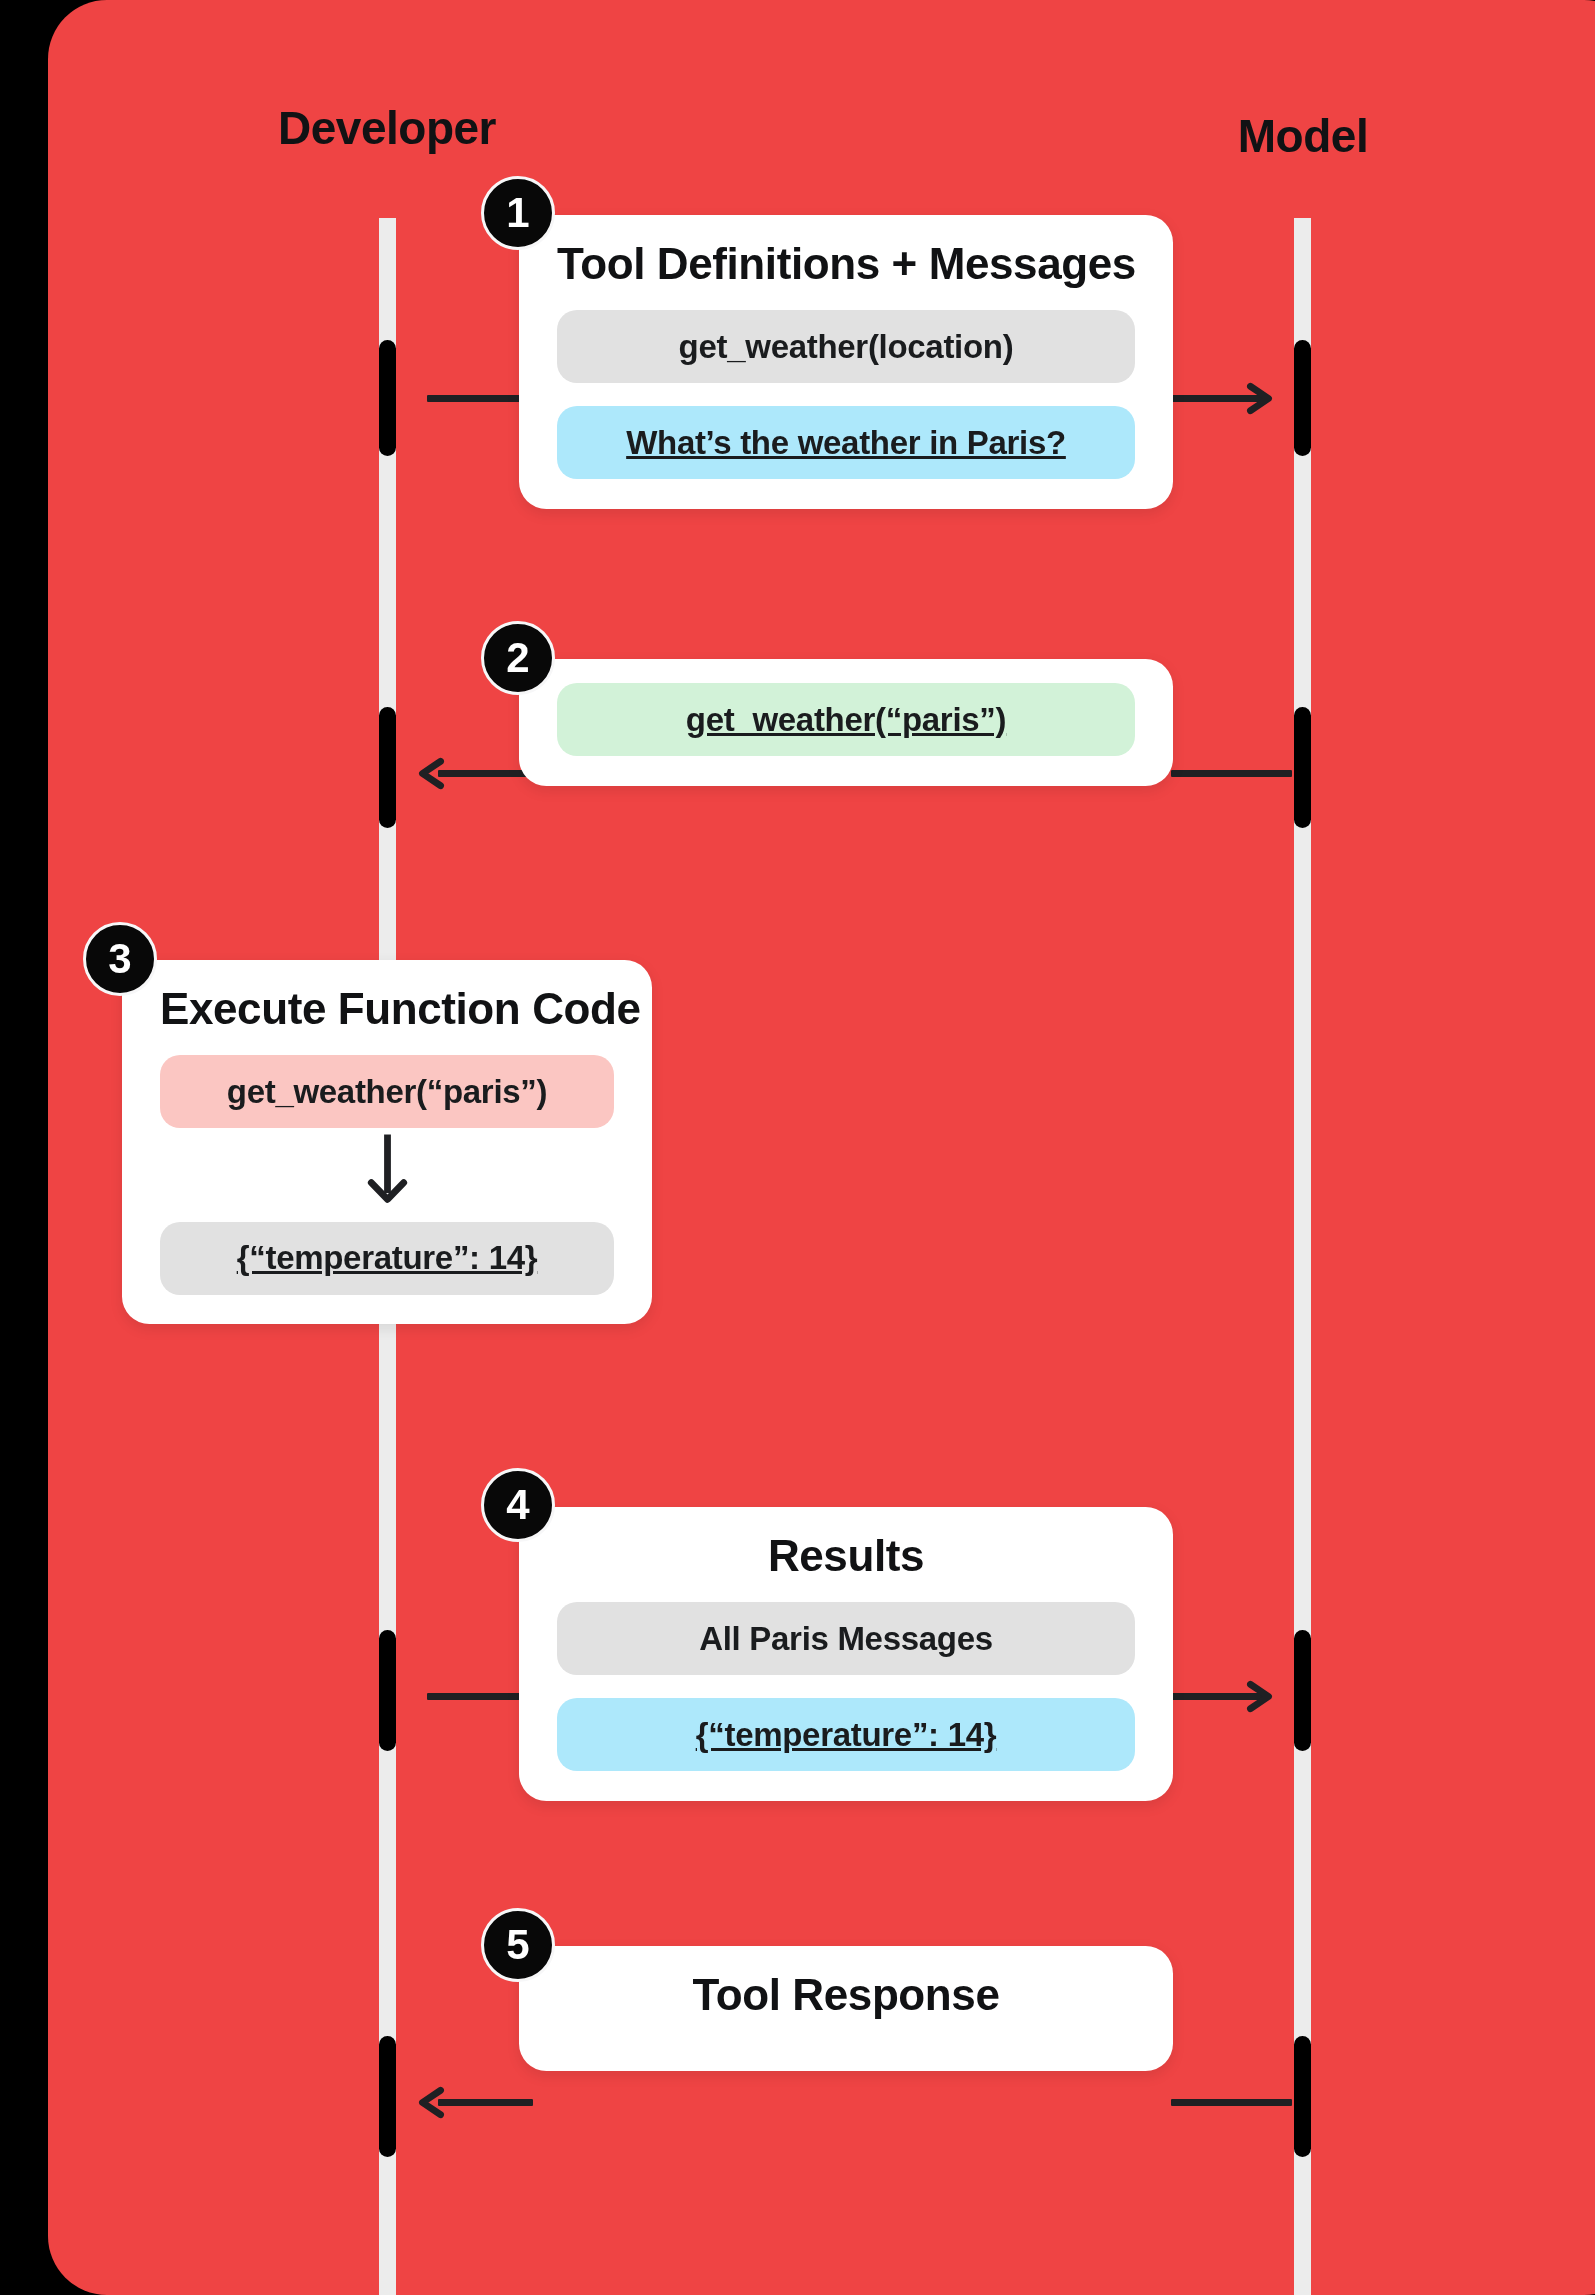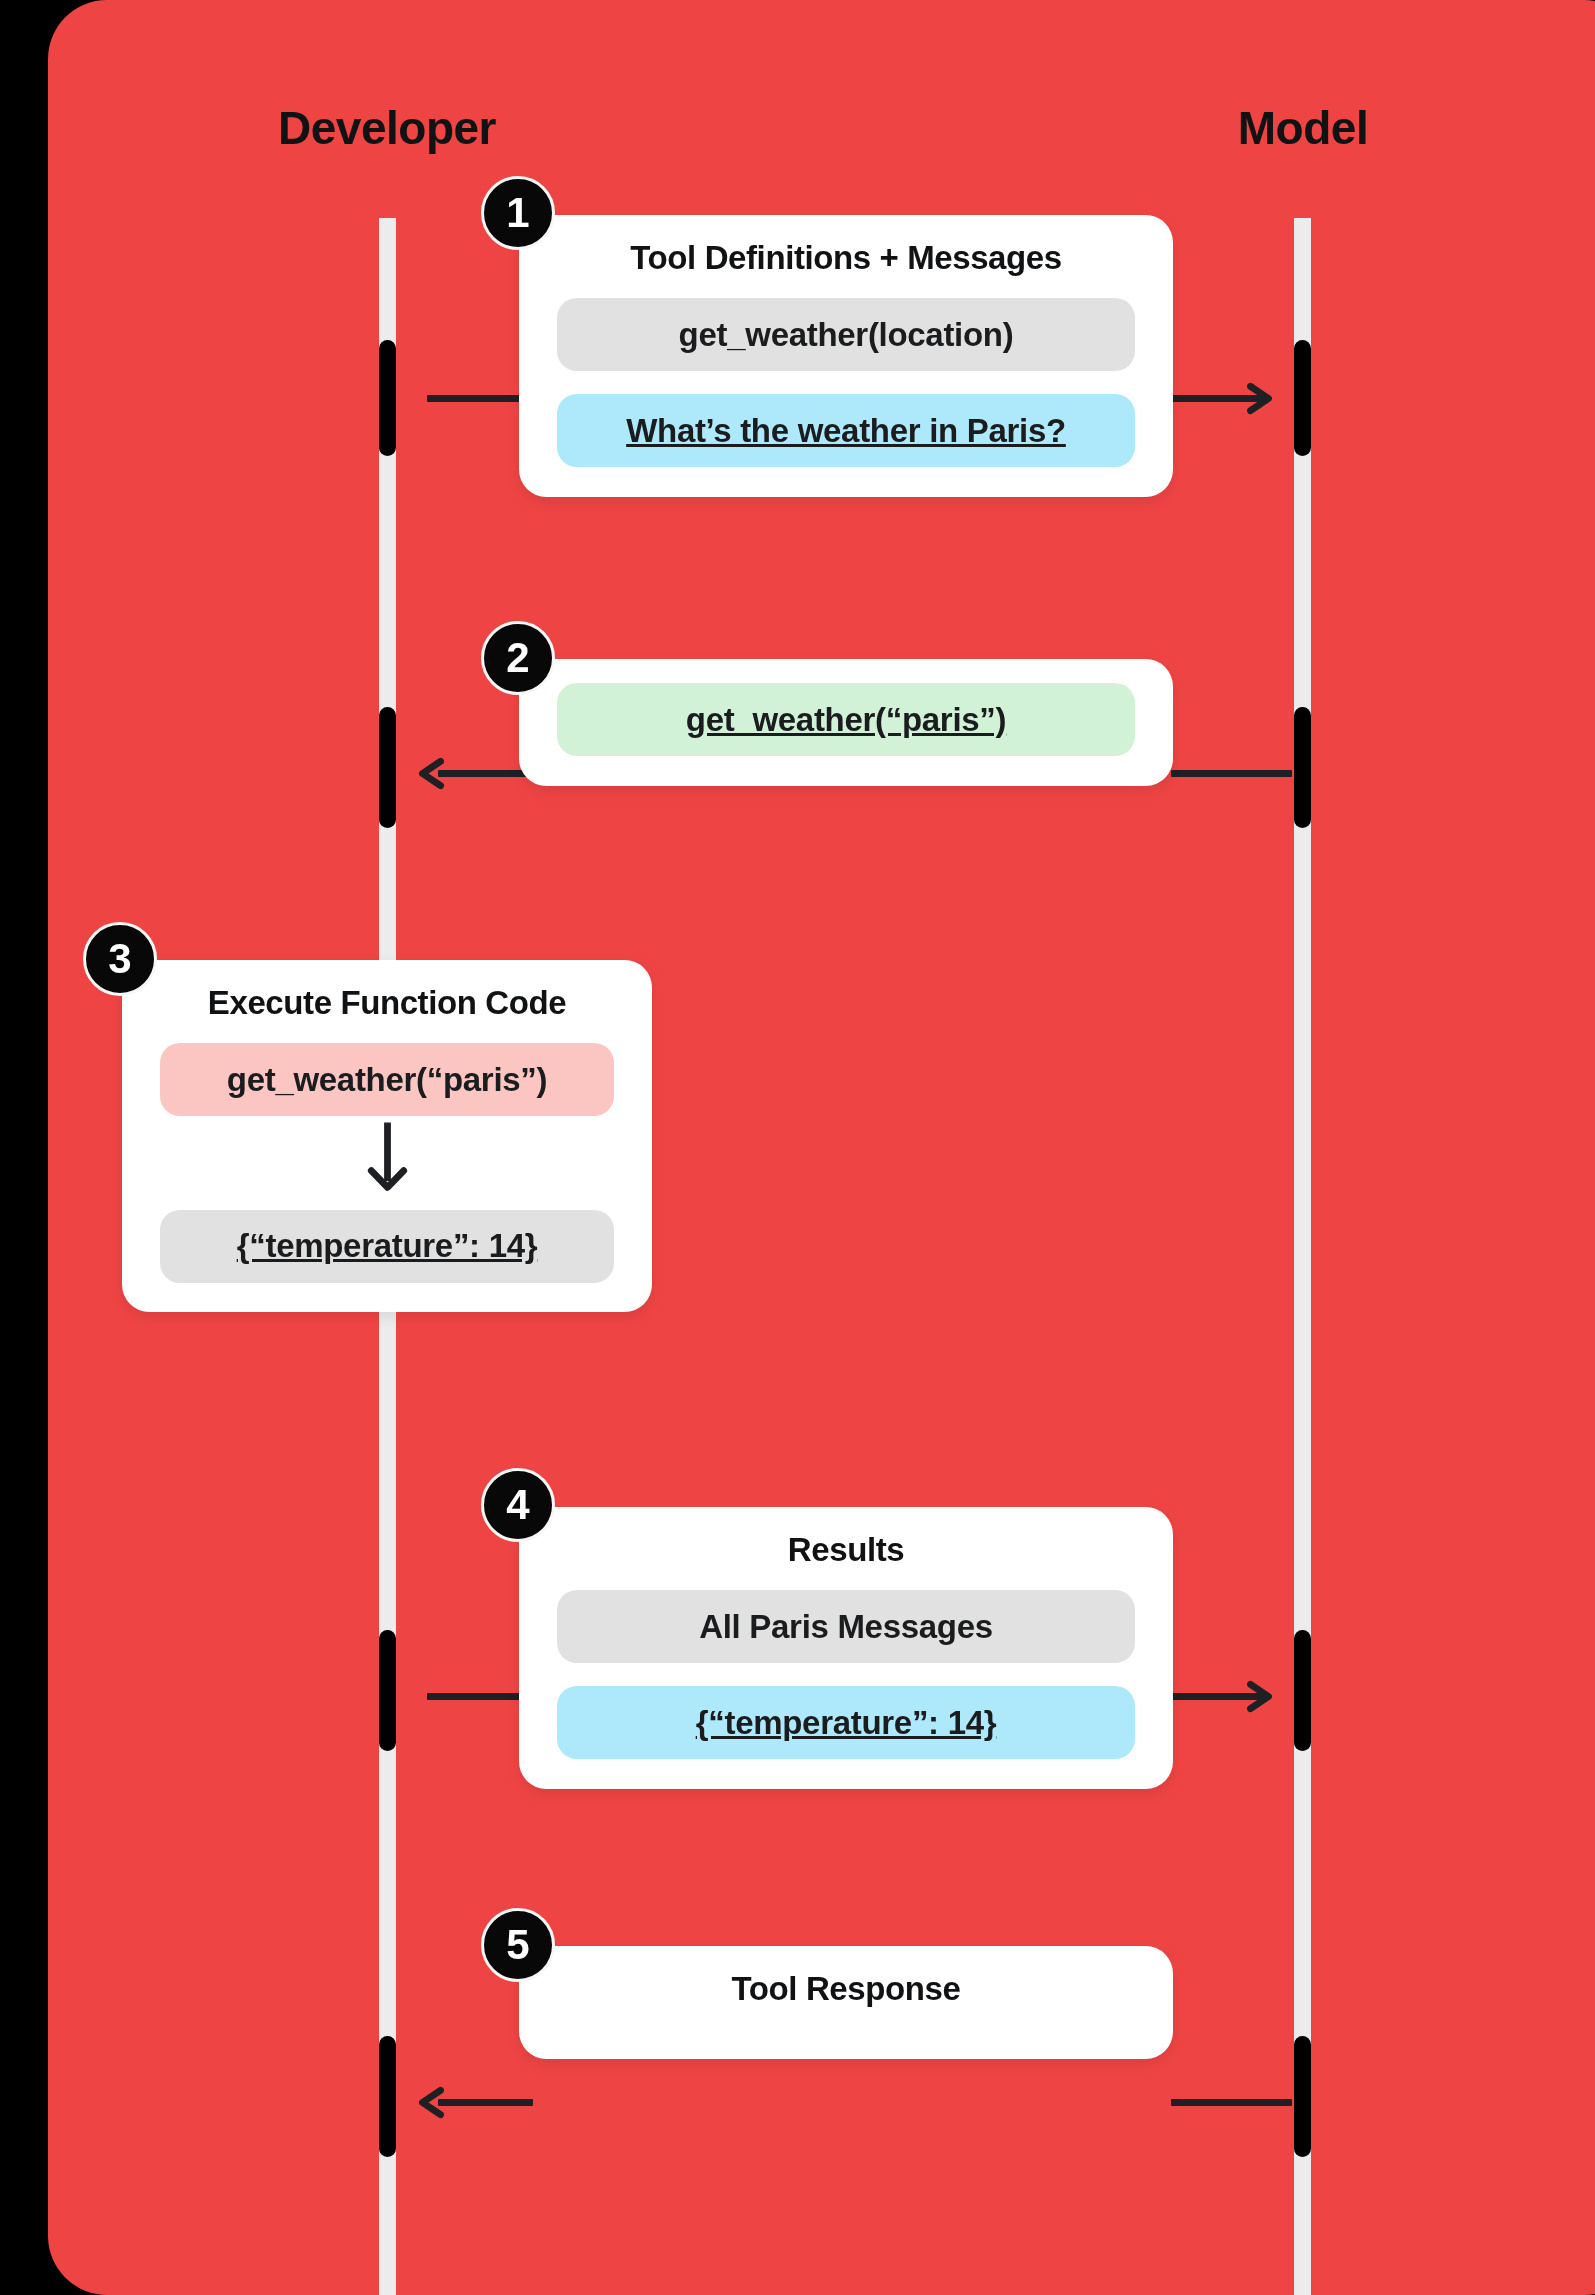--- a/index.html
+++ b/index.html
@@ -19,21 +19,21 @@
   .col-header{
     position:absolute;
     font-size:46px;
     font-weight:700;
     color:#111214;
     letter-spacing:-0.5px;
     white-space:nowrap;
     transform:translateX(-50%);
   }
   #hdr-dev{left:339px;top:101px;}
-  #hdr-model{left:1255px;top:101px;}
+  #hdr-model{left:1255px;top:109px;}
 
   
   .lifeline{
     position:absolute;
     width:17.4px;
     background:#ECECEC;
     top:218px;
     bottom:0;
   }
   #lifeline-dev{left:331px;}
@@ -64,21 +64,21 @@
   .card{
     position:absolute;
     background:#FFFFFF;
     border-radius:27.4px;
     box-shadow:0 4.2px 13.7px rgba(0,0,0,0.09);
     box-sizing:border-box;
     padding:24px 38px 29.5px 38px;
   }
   .card-title{
     text-align:center;
-    font-size:33px;
+    font-size:44px;
     font-weight:700;
     color:#111214;
     letter-spacing:-0.4px;
     margin:0 0 21px 0;
     white-space:nowrap;
   }
   .pill{
     display:flex;
     align-items:center;
     justify-content:center;

